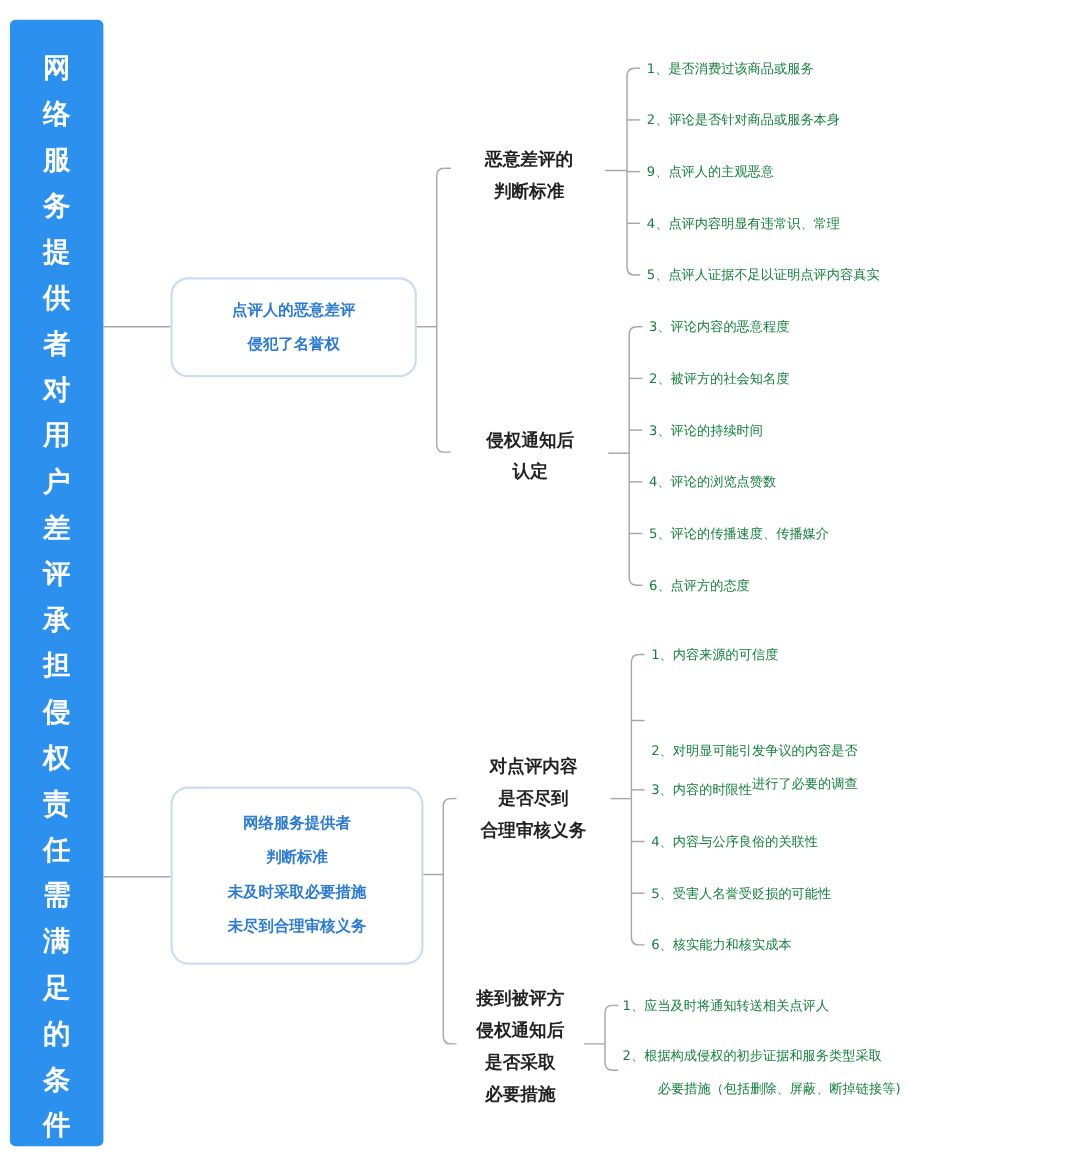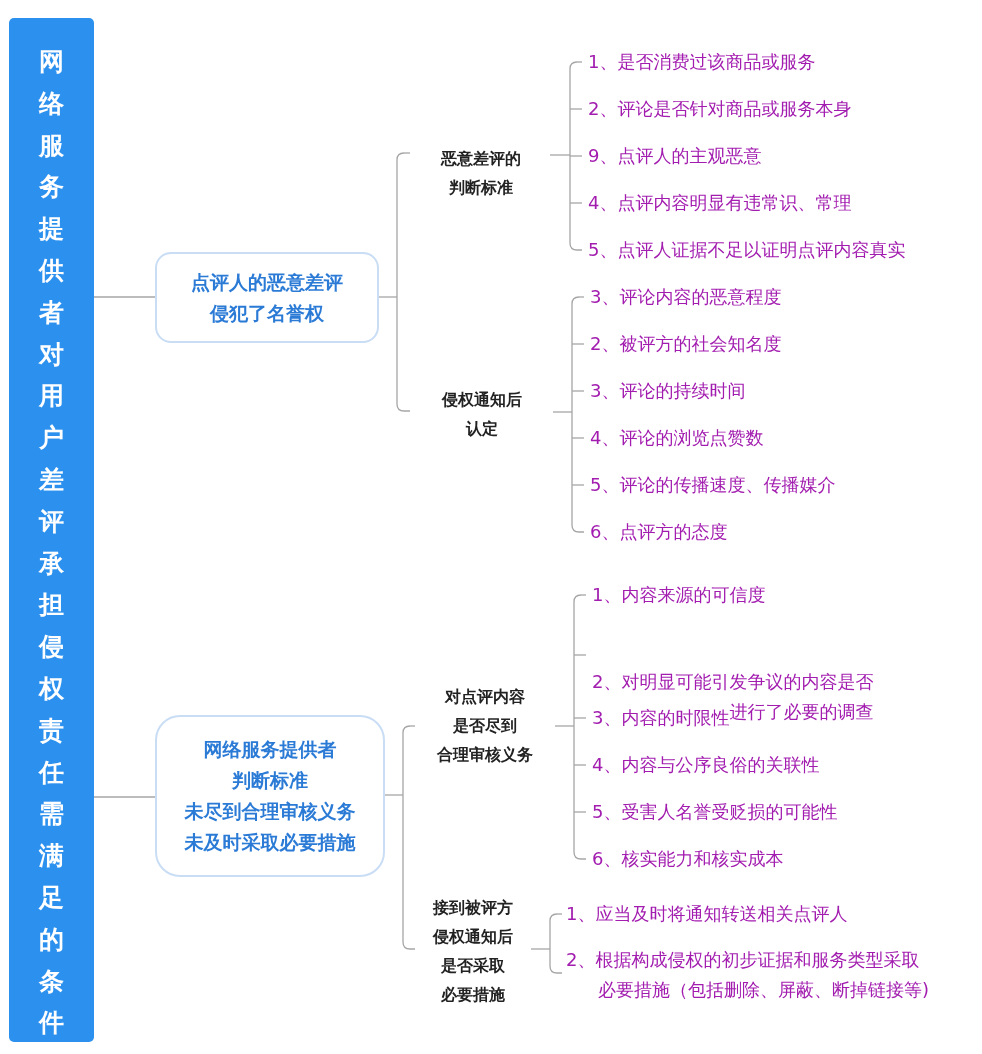--- a/index.html
+++ b/index.html
@@ -5,24 +5,24 @@
   html, body { margin:0; padding:0; background:#ffffff; }
   body { width:982px; height:1054px; position:relative; overflow:hidden;
          font-family:"DejaVu Sans","Liberation Sans",sans-serif; }
   #connectors { position:absolute; left:0; top:0; width:982px; height:1054px; pointer-events:none; }
   .root { position:absolute; left:9px; top:18px; width:85px; height:1024px;
           background:#2b90ee; border-radius:5px; display:flex; flex-direction:column;
           align-items:center; justify-content:flex-start; padding-top:23px; box-sizing:border-box; }
   .root-char { color:#ffffff; font-weight:bold; font-size:25px; line-height:41.8px; height:41.8px; }
   .l1 { position:absolute; border:2px solid #c9ddf5; border-radius:16px; background:#ffffff;
         box-sizing:border-box; display:flex; flex-direction:column; align-items:center; justify-content:center;
-        color:#2b7bd6; font-weight:bold; font-size:19px; line-height:31px; text-align:center; }
+        color:#2b7bd6; font-weight:bold; font-size:14px; line-height:31px; text-align:center; }
   .l2 { position:absolute; text-align:center; color:#222222; font-weight:bold; font-size:16px; line-height:29px;
         white-space:nowrap; }
-  .leaf { position:absolute; color:#a21caf; font-size:18px; line-height:30px; white-space:nowrap; }
+  .leaf { position:absolute; color:#15803d; font-size:12px; line-height:30px; white-space:nowrap; }
   .leaf .cont { display:block; padding-left:32px;text-align:right; }
 </style>
 </head>
 <body>
 
 <svg id="connectors" xmlns="http://www.w3.org/2000/svg">
   <g fill="none" stroke="#a6a6a6" stroke-width="1.3">
 
     <line x1="94" y1="297" x2="155" y2="297"></line>
     <line x1="94" y1="797" x2="155" y2="797"></line>
@@ -89,21 +89,21 @@
   <span class="root-char">的</span>
   <span class="root-char">条</span>
   <span class="root-char">件</span>
 </div>
 
 <div class="l1" style="left:155px; top:252px; width:224px; height:91px;">
   <span>点评人的恶意差评</span>
   <span>侵犯了名誉权</span>
 </div>
 
-<div class="l2" style="left:412px; top:144px; width:138px;font-family:Liberation Serif, serif;">
+<div class="l2" style="left:412px; top:131px; width:138px;font-family:Liberation Serif, serif;">
   <div>恶意差评的</div>
   <div>判断标准</div>
 </div>
 
 <div class="leaf" style="left:588px; top:47px;"><span>1、是否消费过该商品或服务</span></div>
 <div class="leaf" style="left:588px; top:94px;"><span>2、评论是否针对商品或服务本身</span></div>
 <div class="leaf" style="left:588px; top:141px;"><span>9、点评人的主观恶意</span></div>
 <div class="leaf" style="left:588px; top:188px;"><span>4、点评内容明显有违常识、常理</span></div>
 <div class="leaf" style="left:588px; top:235px;"><span>5、点评人证据不足以证明点评内容真实</span></div>
 
@@ -112,25 +112,25 @@
   <div>认定</div>
 </div>
 
 <div class="leaf" style="left:590px; top:282px;"><span>3、评论内容的恶意程度</span></div>
 <div class="leaf" style="left:590px; top:329px;"><span>2、被评方的社会知名度</span></div>
 <div class="leaf" style="left:590px; top:376px;"><span>3、评论的持续时间</span></div>
 <div class="leaf" style="left:590px; top:423px;"><span>4、评论的浏览点赞数</span></div>
 <div class="leaf" style="left:590px; top:470px;"><span>5、评论的传播速度、传播媒介</span></div>
 <div class="leaf" style="left:590px; top:517px;"><span>6、点评方的态度</span></div>
 
-<div class="l1" style="left:155px; top:715px; width:230px; height:162px;border-radius:25px;">
+<div class="l1" style="left:155px; top:715px; width:230px; height:162px;">
   <span>网络服务提供者</span>
   <span>判断标准</span>
+  <span>未及时采取必要措施</span>
   <span>未尽到合理审核义务</span>
-  <span>未及时采取必要措施</span>
 </div>
 
 <div class="l2" style="left:415px; top:682px; width:140px;">
   <div>对点评内容</div>
   <div>是否尽到</div>
   <div>合理审核义务</div>
 </div>
 
 <div class="leaf" style="left:592px; top:580px;"><span>1、内容来源的可信度</span></div>
 <div class="leaf" style="left:592px; top:627px;margin-top:40px;">

